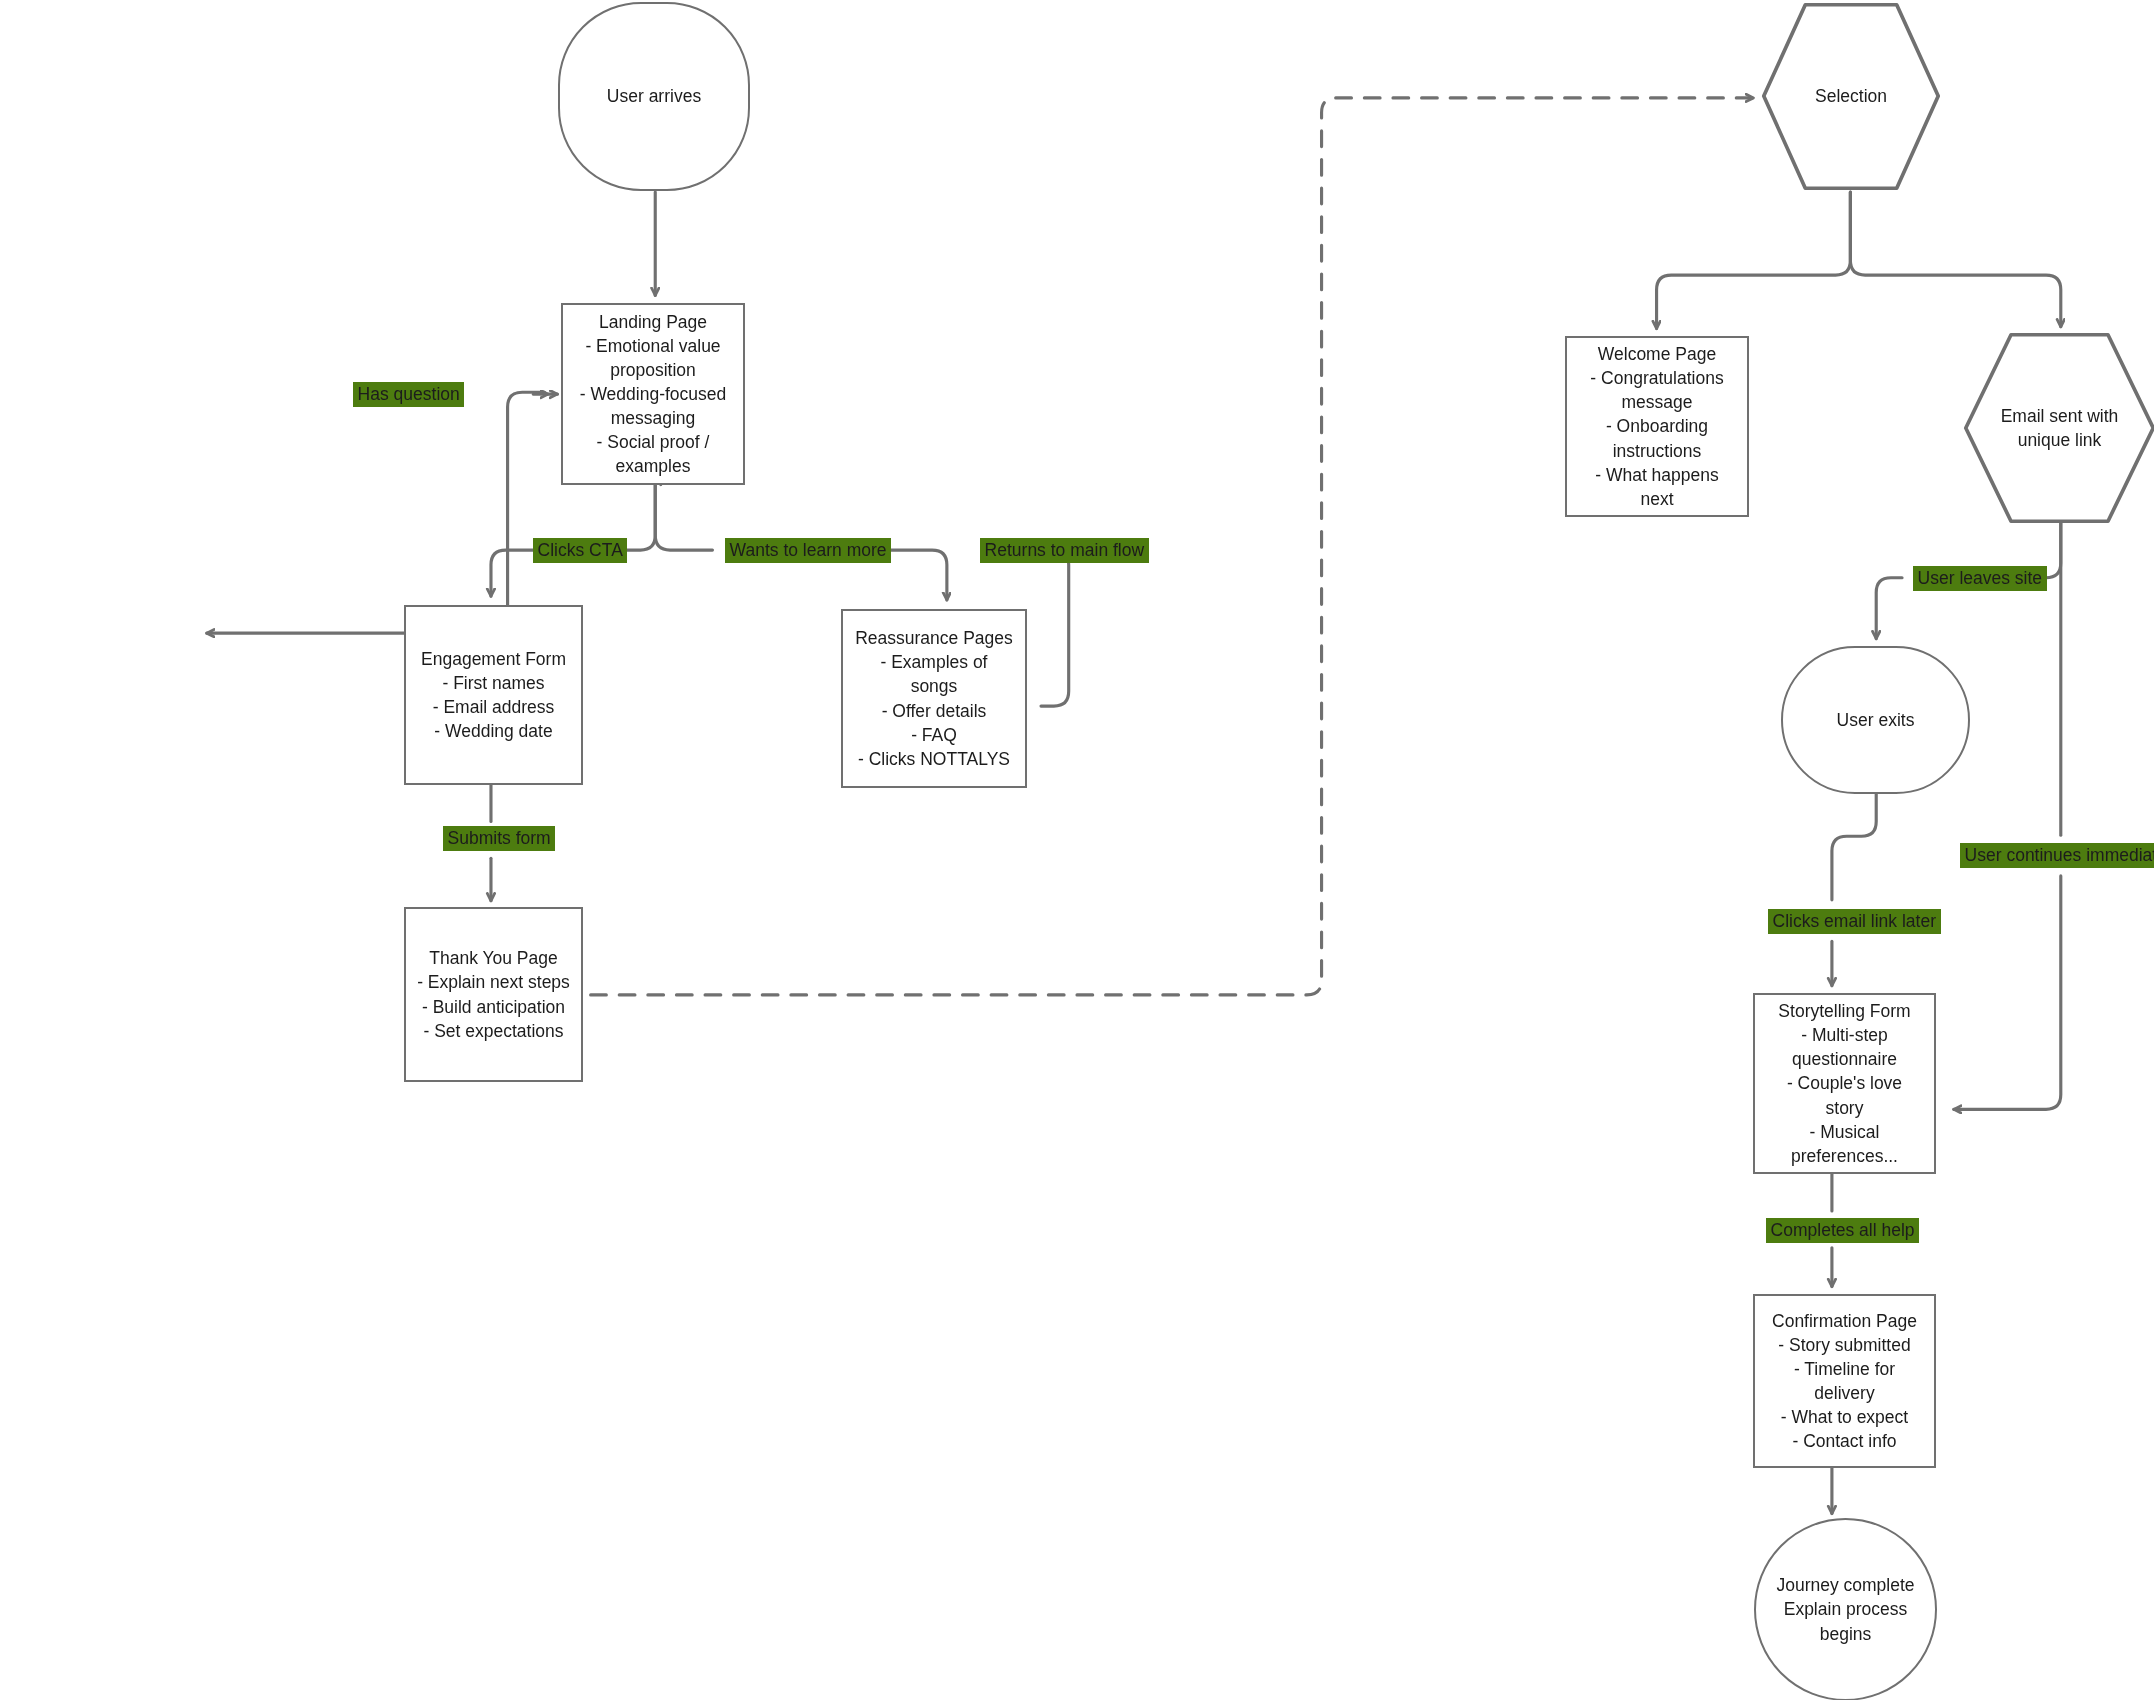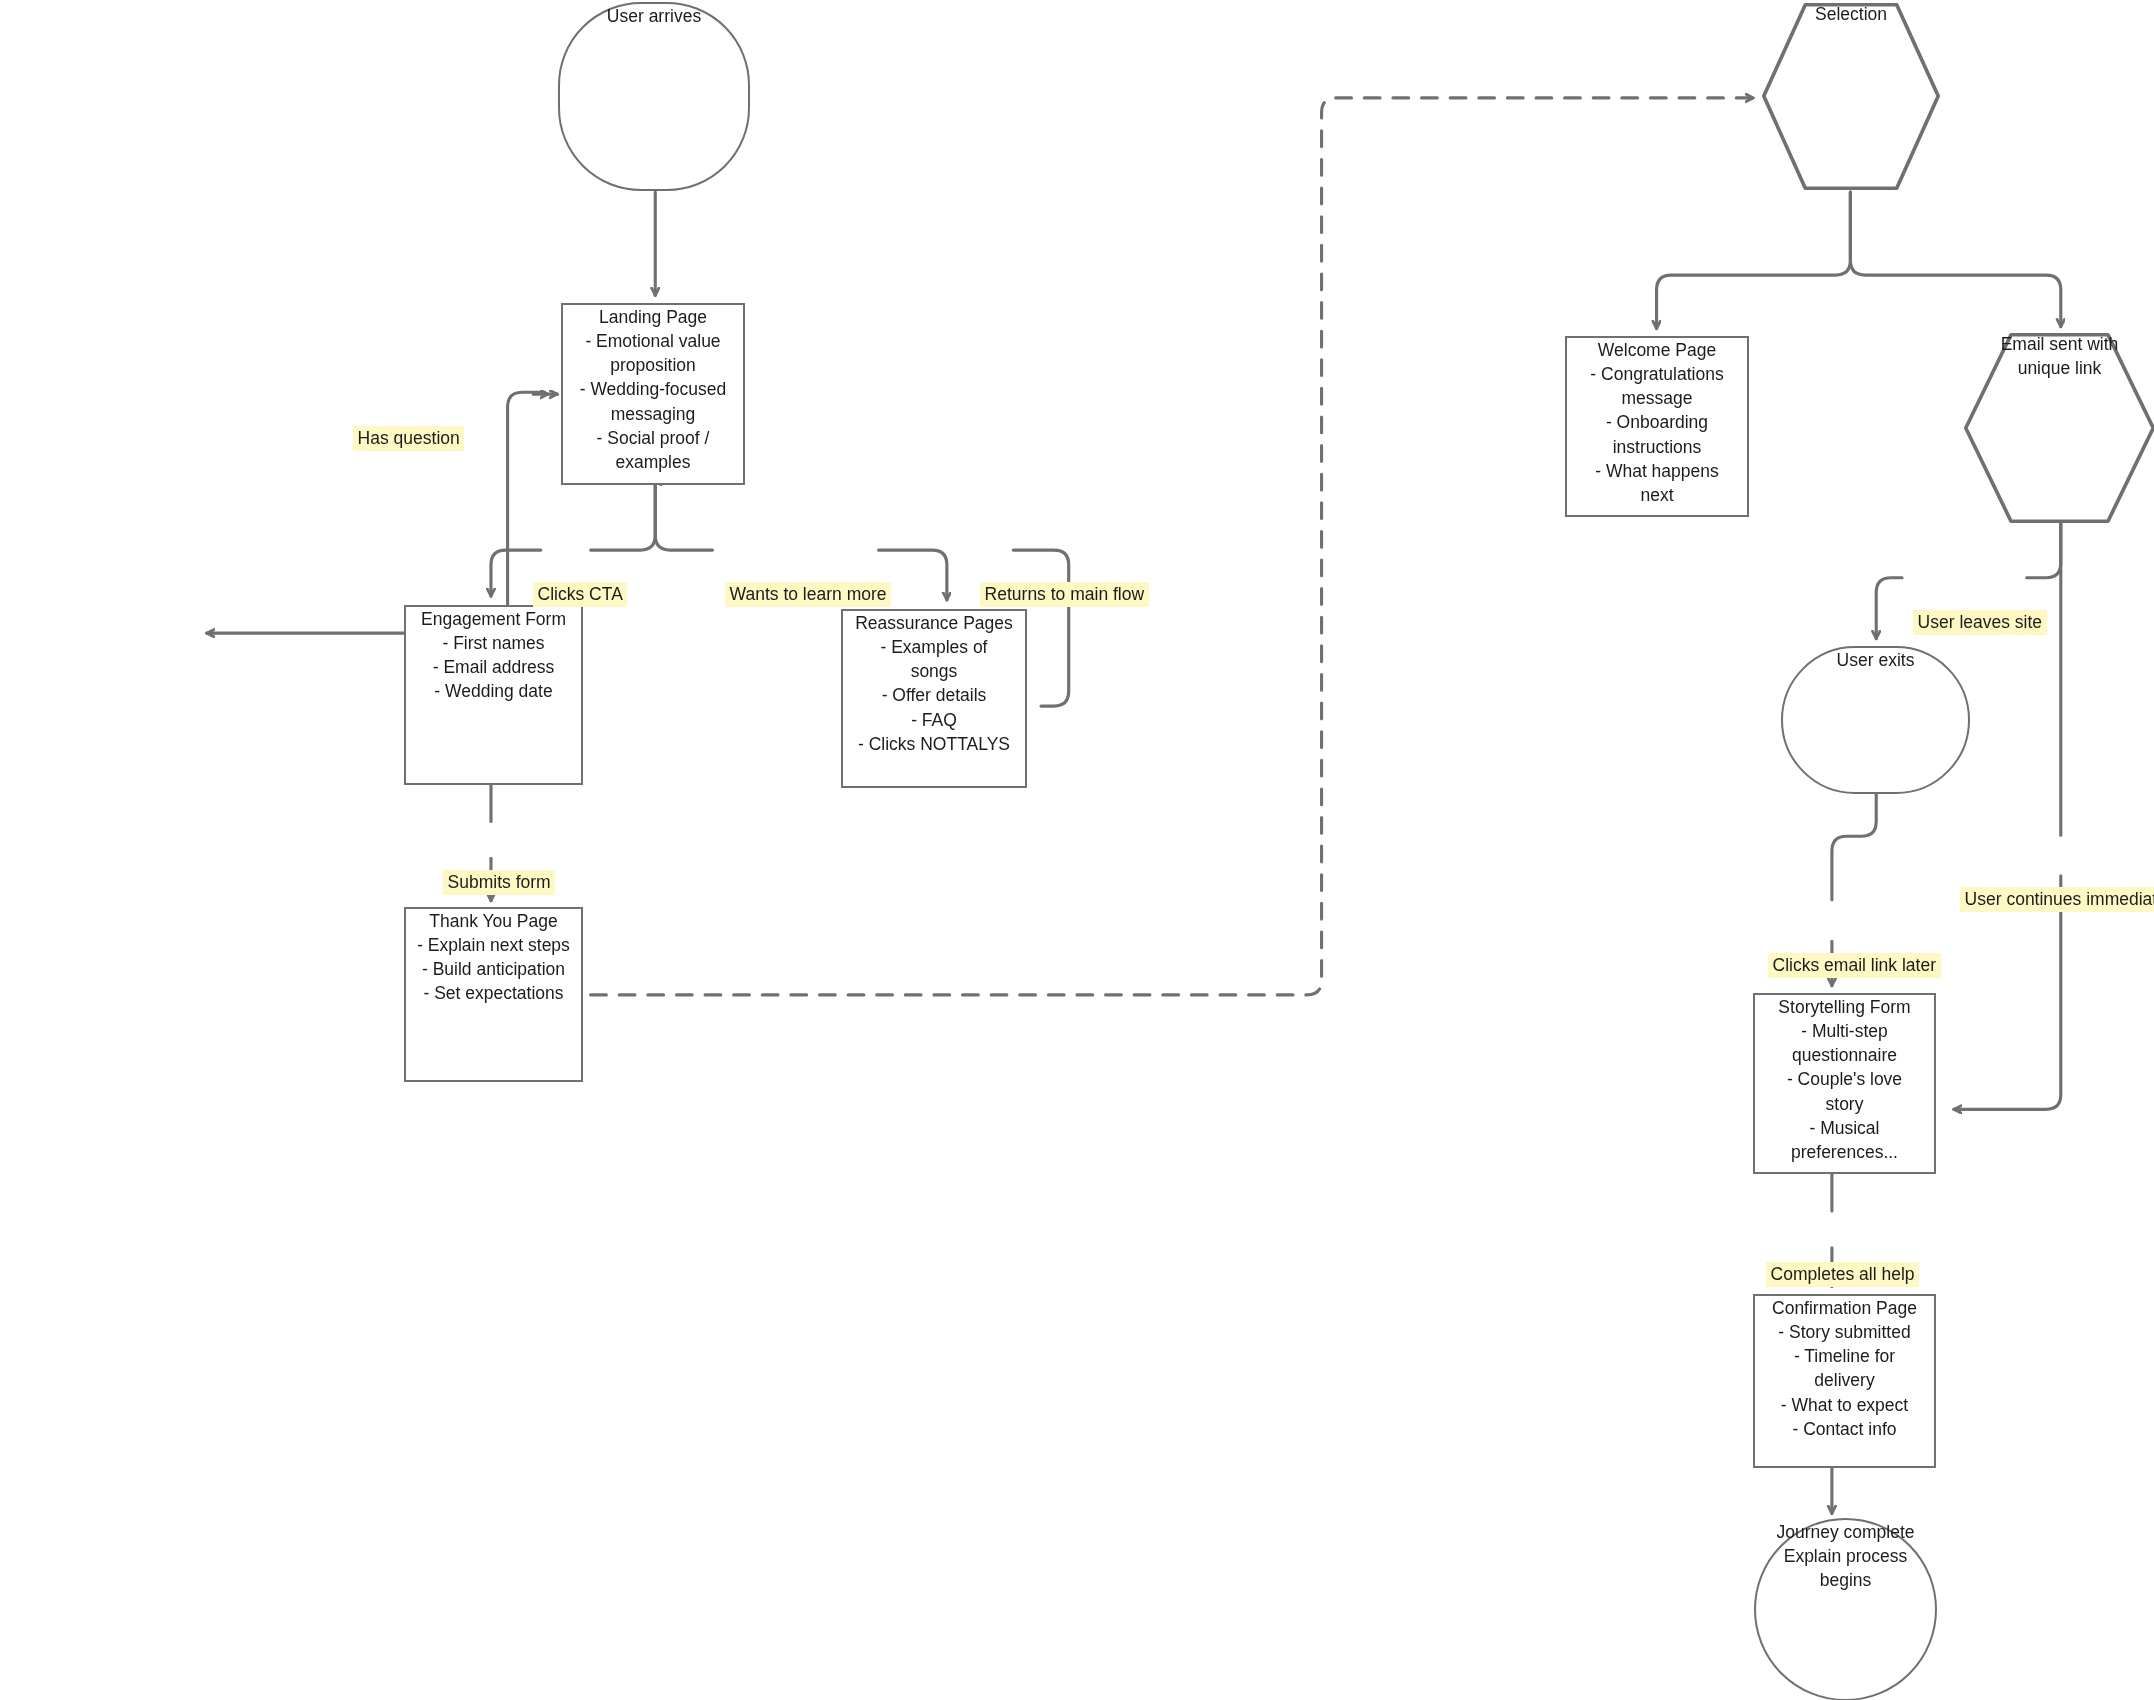--- a/index.html
+++ b/index.html
@@ -24,21 +24,21 @@
     left: 0;
     top: 0;
     width: 2154px;
     height: 1701px;
     pointer-events: none;
   }
   .node {
     position: absolute;
     box-sizing: border-box;
     display: flex;
-    align-items: flex-start;
+    align-items: center;
     justify-content: center;
     text-align: center;
     font-size: 17.5px;
     line-height: 1.38;
     color: #1c1c1c;
     background: #ffffff;
   }
   .node .label {
     padding: 0 9.2px;
     white-space: pre-line;
@@ -66,24 +66,23 @@
   }
   .node.hex .label {
     position: relative;
     z-index: 2;
   }
   .edge-label {
     position: absolute;
     font-size: 17.5px;
     line-height: 1.3;
     color: #1c1c1c;
-    background: #fef9c3;
+    background: #4d7c0f;
     white-space: nowrap;
     padding: 0.9px 4.6px;
-    margin-top: 44px;
   }
 </style>
 </head>
 <body>
 
 <div id="canvas">
 
   <svg id="edges" viewBox="0 0 2334 1843" xmlns="http://www.w3.org/2000/svg">
     <defs>
       <marker id="arrow" markerWidth="14" markerHeight="14" refX="9" refY="5" orient="auto" markerUnits="userSpaceOnUse">

